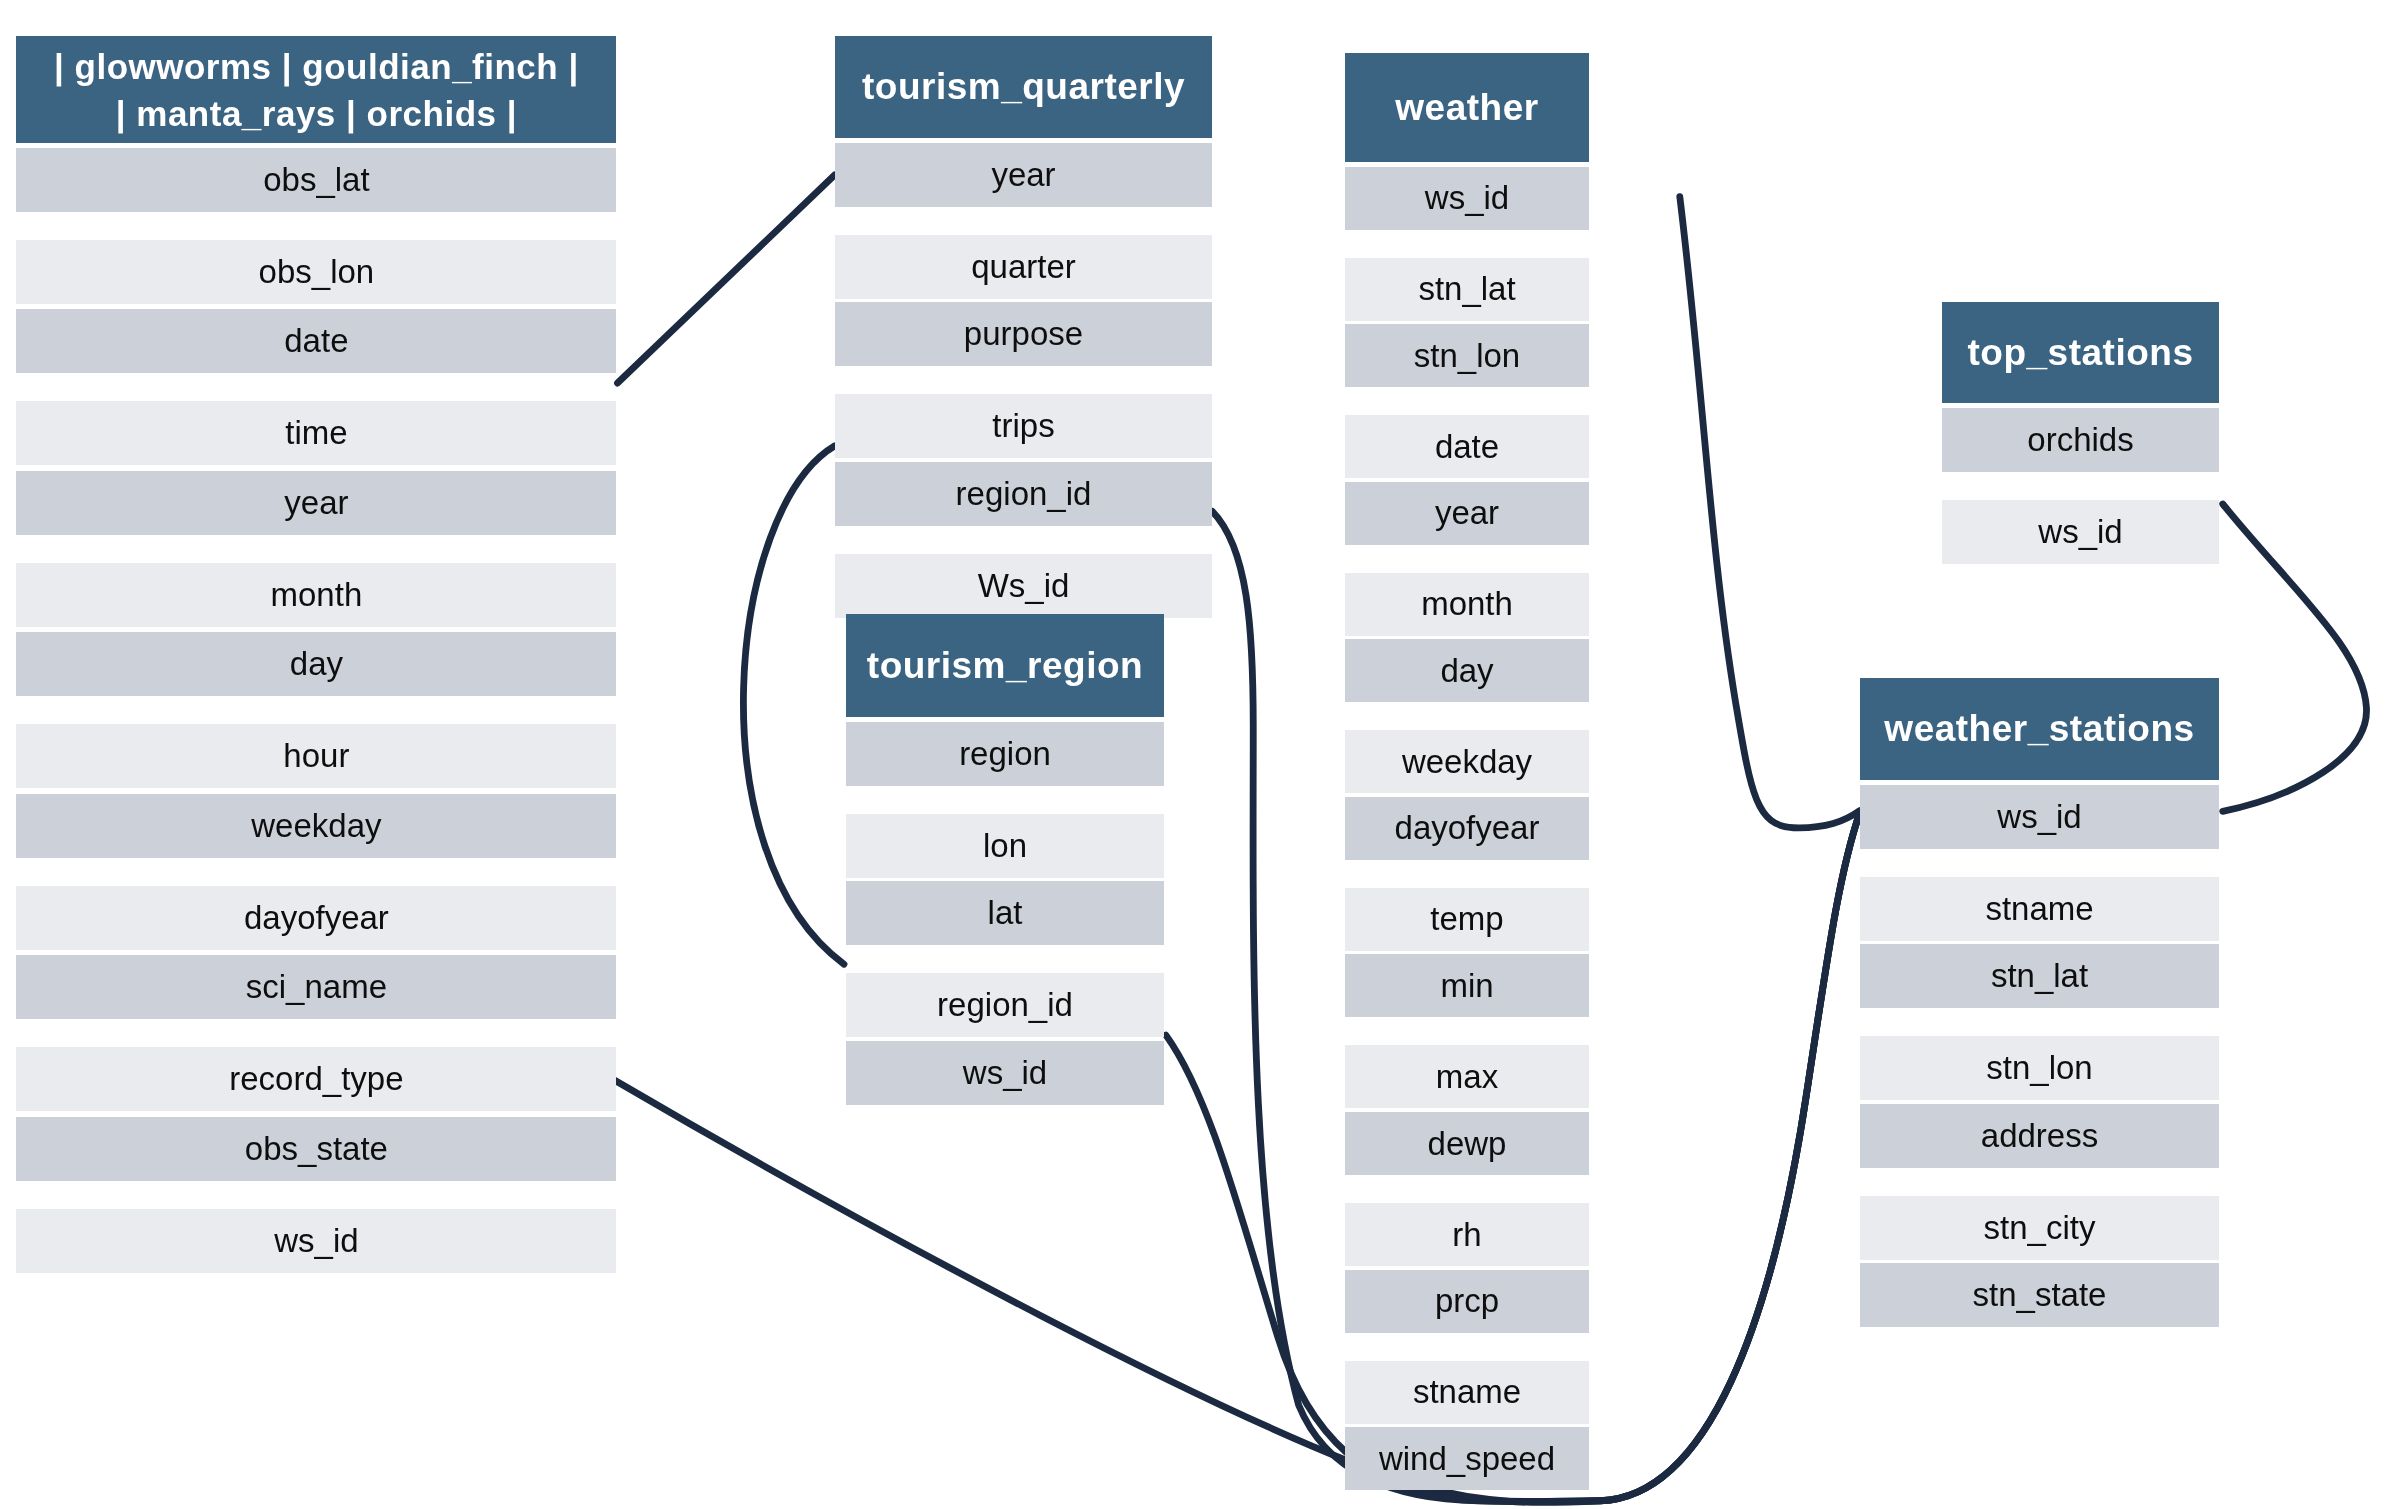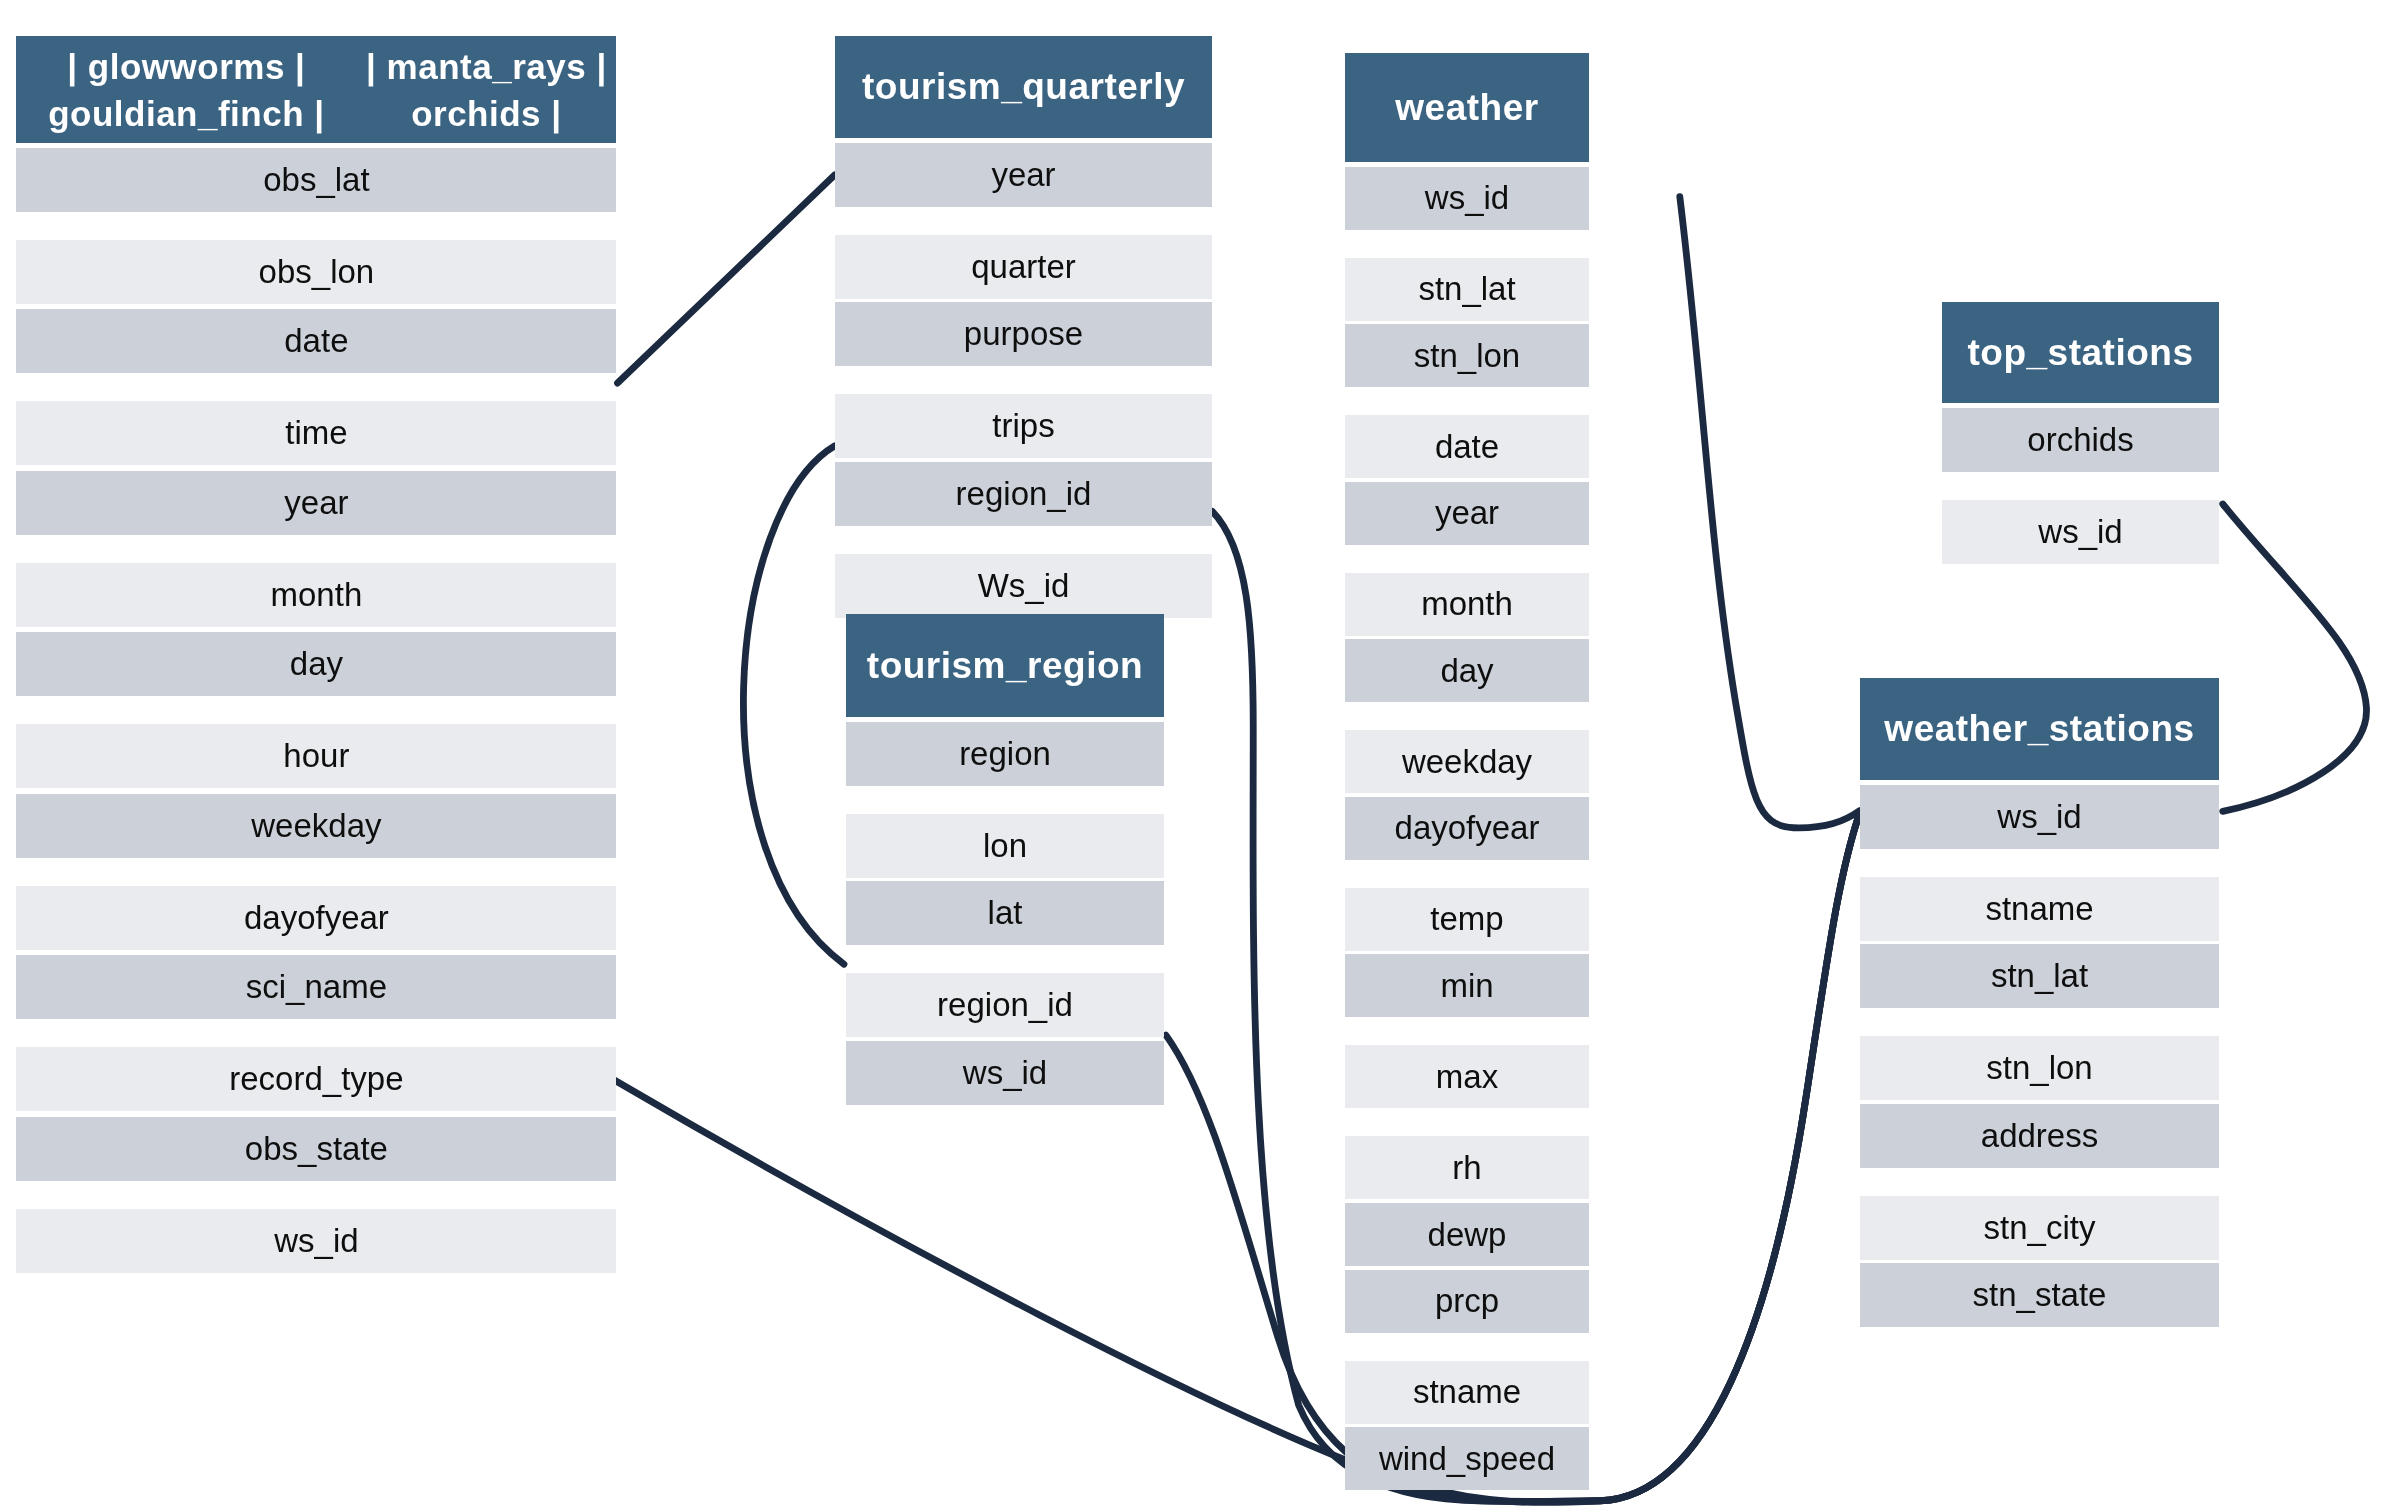--- a/index.html
+++ b/index.html
@@ -28,23 +28,22 @@
     stroke-linecap: round;
   }
   .tbl {
     position: absolute;
   }
   .hd {
     background: var(--header-bg, #3b6382);
     color: var(--header-text, #ffffff);
     height: var(--hd, 102px);
     display: flex;
-    flex-direction: row;
+    flex-direction: column;
     justify-content: center;
-    align-items: center;
     font-weight: bold;
     font-size: 37px;
     letter-spacing: 0.5px;
     text-align: center;
   }
   .hd.two {
     font-size: 35px;
     line-height: 47px;
   }
   .rows {
@@ -137,22 +136,22 @@
         <div class="row dark">stn_lon</div>
         <div class="row light">date</div>
         <div class="row dark">year</div>
         <div class="row light">month</div>
         <div class="row dark">day</div>
         <div class="row light">weekday</div>
         <div class="row dark">dayofyear</div>
         <div class="row light">temp</div>
         <div class="row dark">min</div>
         <div class="row light">max</div>
+        <div class="row dark">dewp</div>
         <div class="row light">rh</div>
-        <div class="row dark">dewp</div>
         <div class="row dark">prcp</div>
         <div class="row light">stname</div>
         <div class="row dark">wind_speed</div>
         <div class="row light">max_speed</div>
       </div>
   </section>
 
   <section class="tbl" style="left:1942px; top:302px; width:277px; --hd:101px; --row:64px; --gap:3.6px;">
     <header class="hd">
       <div>top_stations</div>

